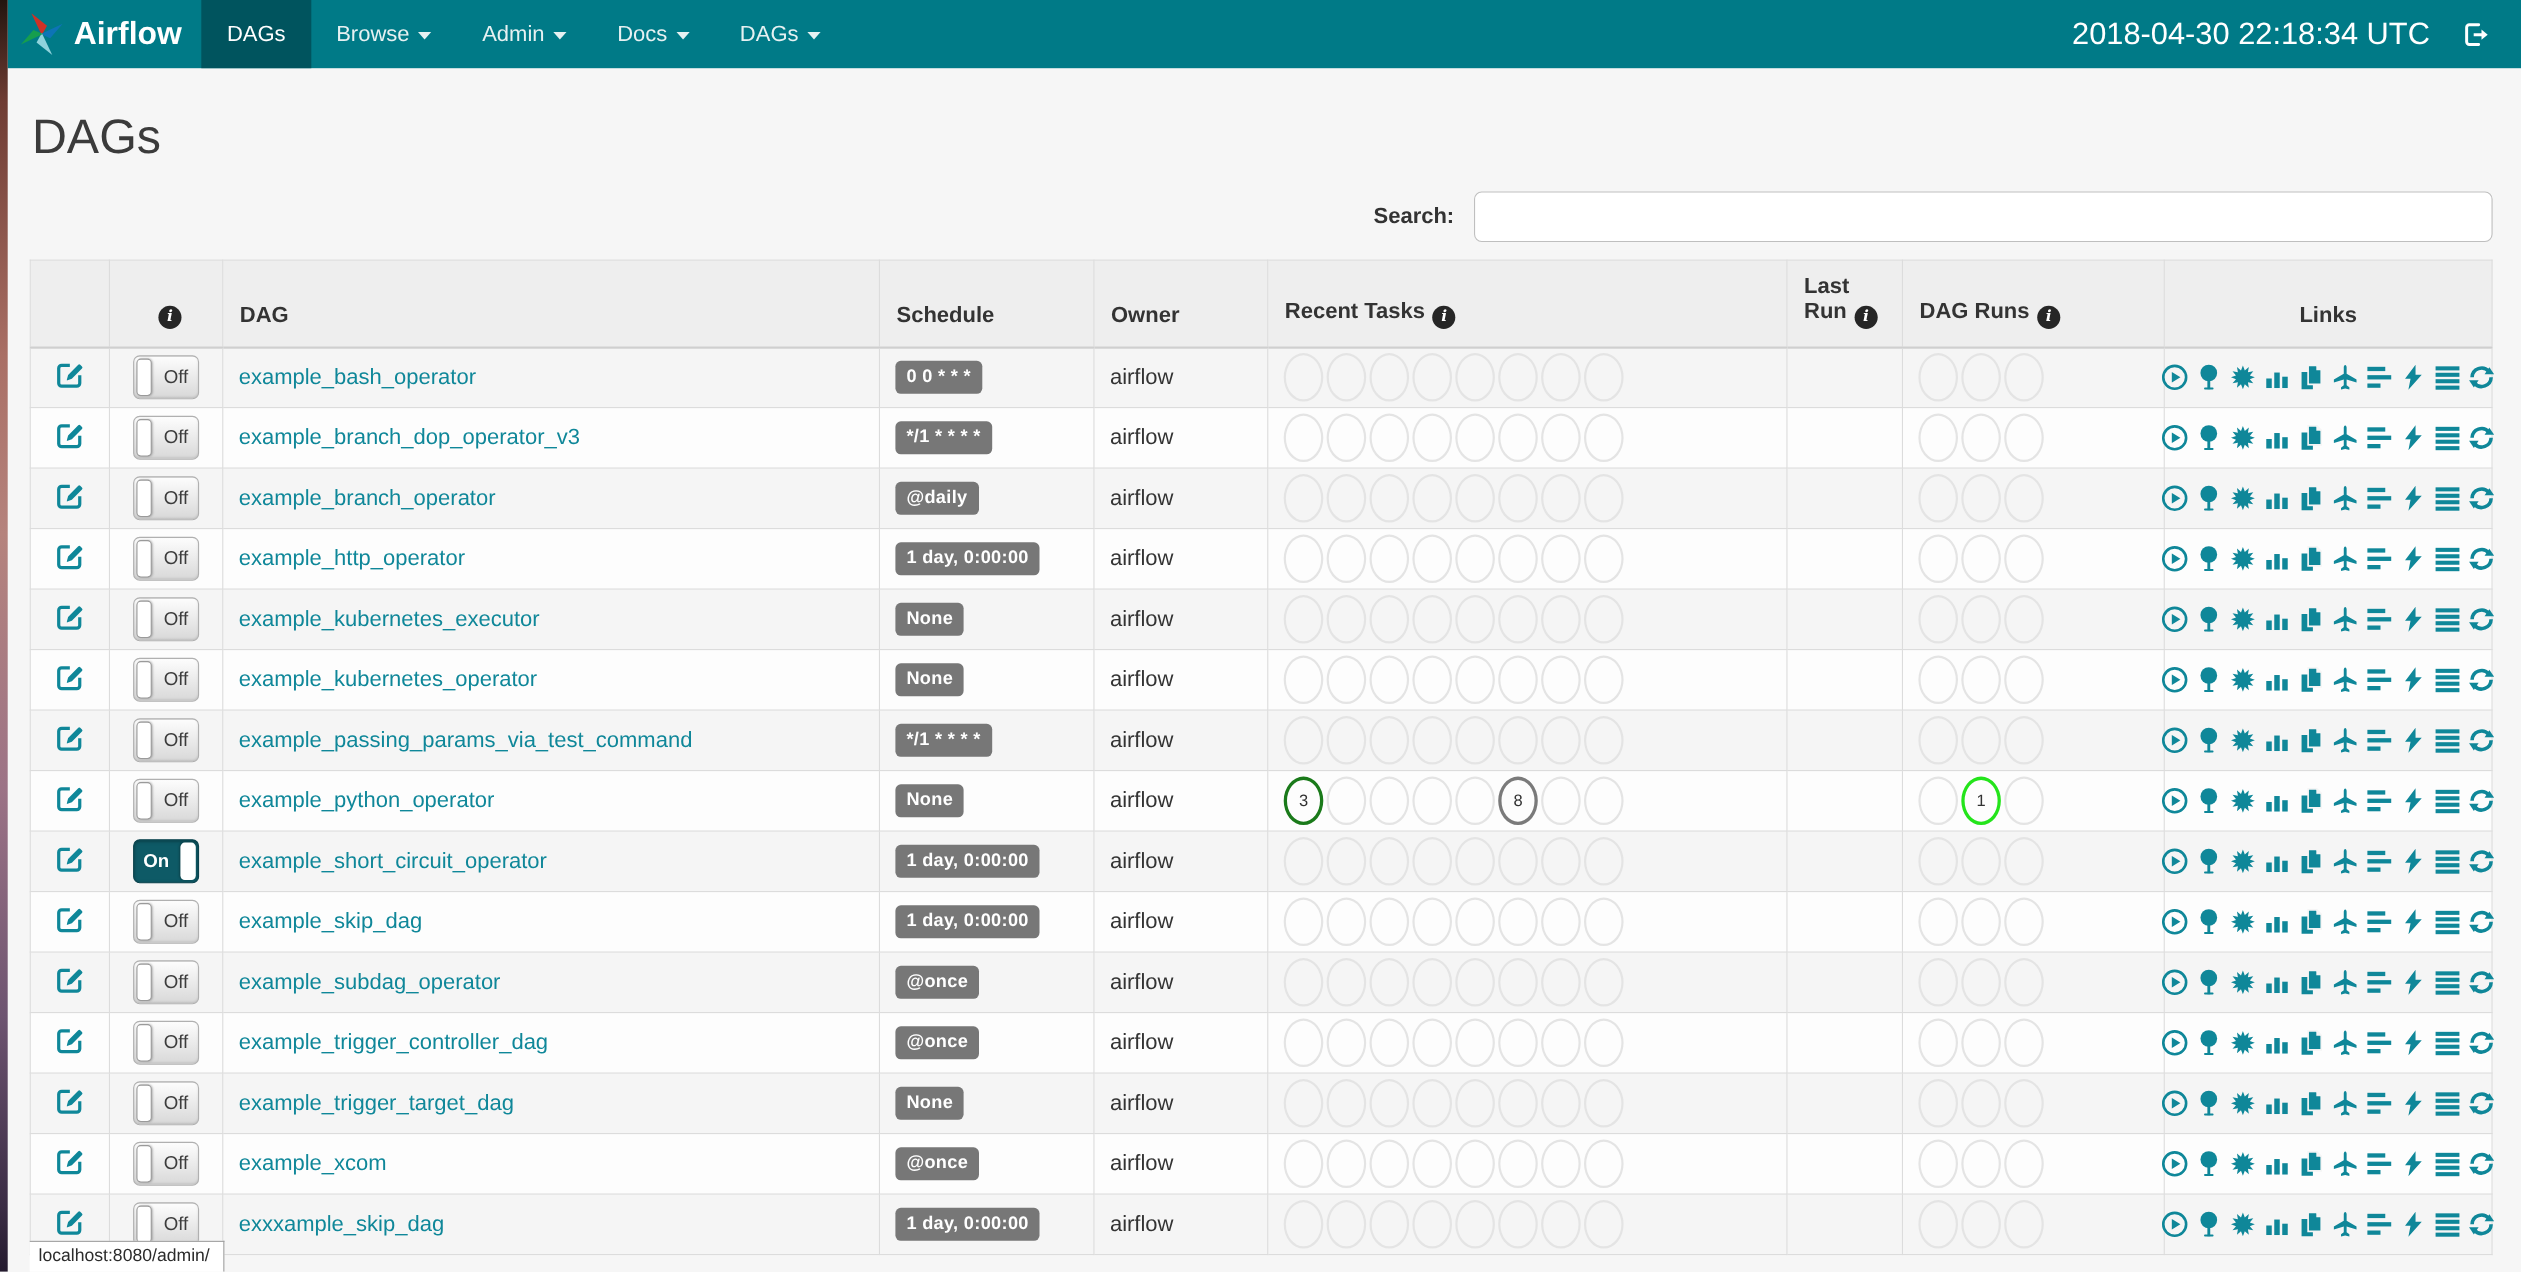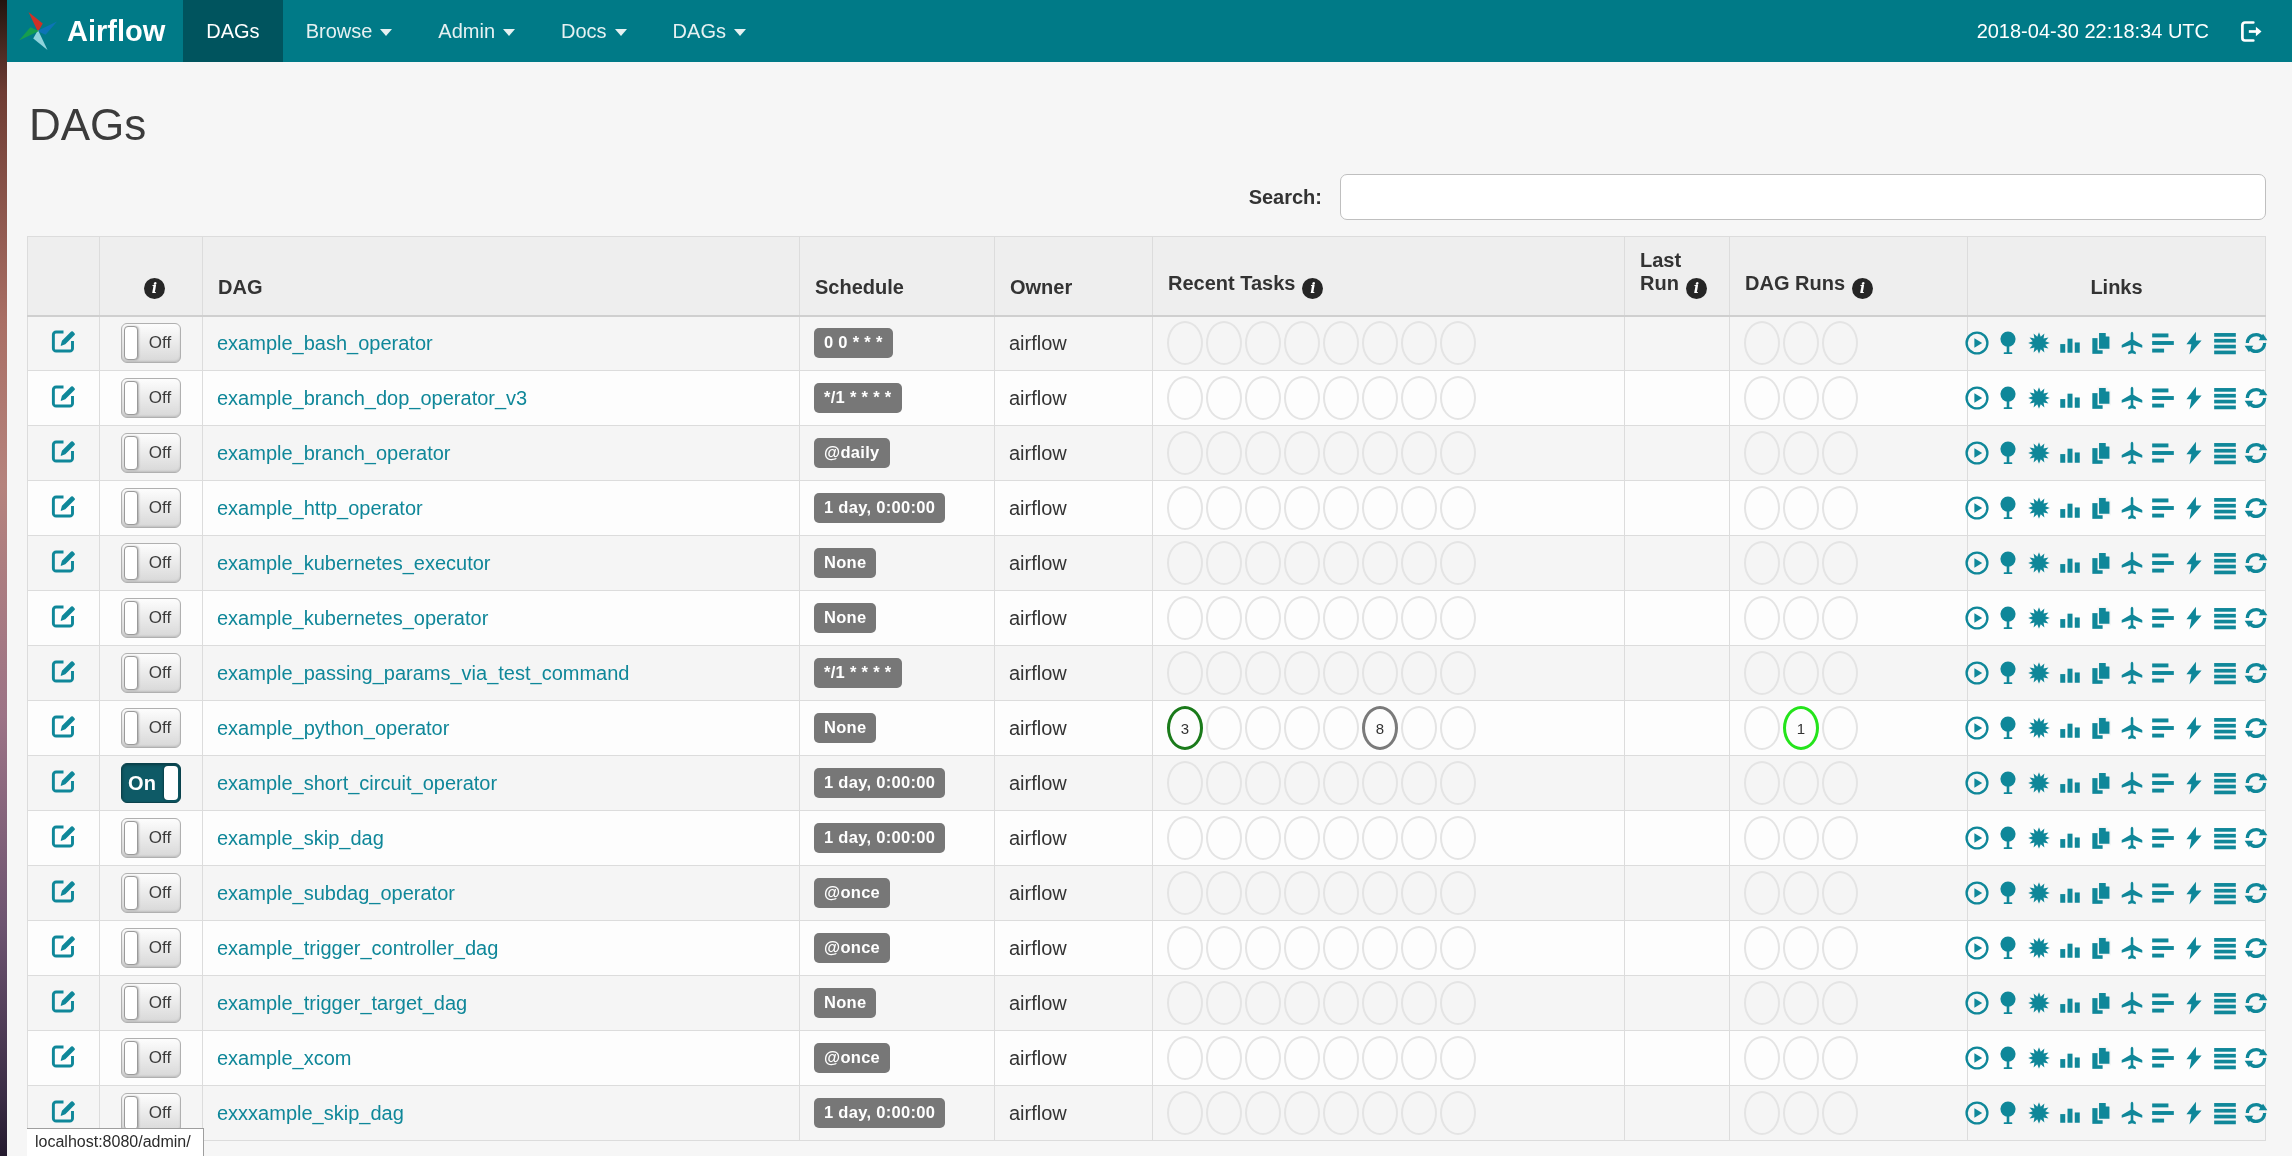--- a/index.html
+++ b/index.html
@@ -18,21 +18,21 @@
   .page { margin-left: 7px; height: 100%; position: relative; }
 
   
   .navbar { height: 62px; background: #007a87; display: flex; align-items: stretch; color: #fff; }
   .brand { display: flex; align-items: center; gap: 10px; padding: 0 18px 0 12px; font-size: 29px; font-weight: bold; color: #fff; cursor: pointer; }
   .brand svg { display: block; }
   .nav-items { display: flex; align-items: stretch; }
   .nav-item { display: flex; align-items: center; padding: 0 23px; font-size: 20px; color: #e6f1f2; cursor: pointer; white-space: nowrap; }
   .nav-item.active { background: #00545e; color: #fff; }
   .caret { width: 0; height: 0; border-left: 6px solid transparent; border-right: 6px solid transparent; border-top: 7px solid currentColor; margin-left: 8px; margin-top: 3px; }
-  .nav-right { margin-left: auto; display: flex; align-items: center; gap: 28px; padding-right: 28px; font-size: 20px; }
+  .nav-right { margin-left: auto; display: flex; align-items: center; gap: 28px; padding-right: 28px; font-size: 28px; }
   .logout { display: block; width: 27px; height: 27px; cursor: pointer; color: #fff; }
   .logout svg { width: 27px; height: 27px; display: block; }
 
   
   main { padding: 0 26px 0 20px; }
   h2.title { font-size: 44px; font-weight: 500; color: #3b3b3b; margin: 38px 0 24px 2px; }
   .search-row { display: flex; justify-content: flex-end; align-items: center; margin-bottom: 16px; gap: 18px; }
   .search-row label { font-size: 20px; font-weight: bold; color: #333; }
   .search-row input { width: 926px; height: 46px; border: 1px solid #bfbfbf; border-radius: 7px; background: #fff; font-size: 20px; padding: 0 12px; outline: none; }
 
@@ -58,21 +58,21 @@
             display: flex; align-items: center; justify-content: center; font-size: 15px; color: #333; cursor: pointer; }
   .circle.m { border-width: 3px; }
 
   .toggle { width: 60px; height: 40px; border-radius: 6px; position: relative; margin: 0 auto; cursor: pointer; }
   .toggle .knob { position: absolute; top: 2px; width: 14px; height: 34px; background: #fff; border-radius: 4px; }
   .toggle.off { background: linear-gradient(180deg,#fdfdfd,#d8d8d8); border: 1px solid #b0b0b0; box-shadow: inset 0 -1px 2px rgba(0,0,0,.12); padding-left: 19px; }
   .toggle.off .knob { left: 2px; border: 1px solid #9a9a9a; box-shadow: 1px 0 2px rgba(0,0,0,.25); }
   .toggle.off .tlabel { position: absolute; left: 18px; right: 0; top: 0; bottom: 0; display: flex; align-items: center; justify-content: center; font-size: 17px; color: #3c3c3c; }
   .toggle.on { background: #0e5a66; border: 1px solid #0a424c; box-shadow: inset 0 1px 3px rgba(0,0,0,.35); }
   .toggle.on .knob { right: 2px; box-shadow: -1px 0 2px rgba(0,0,0,.3); }
-  .toggle.on .tlabel { position: absolute; left: 0; right: 18px; top: 0; bottom: 0; display: flex; align-items: center; justify-content: center; font-size: 20px; color: #fff; font-weight: bold; }
+  .toggle.on .tlabel { position: absolute; left: 0; right: 18px; top: 0; bottom: 0; display: flex; align-items: center; justify-content: center; font-size: 17px; color: #fff; font-weight: bold; }
 
   .links { display: flex; align-items: center; justify-content: center; gap: 5px; }
   .links a { color: #0f8799; display: block; width: 26px; height: 26px; cursor: pointer; }
   .links svg { width: 26px; height: 26px; display: block; }
 
   .info-badge { display: inline-flex; width: 21px; height: 21px; border-radius: 50%; background: #262626; color: #fff;
                 font-size: 14px; align-items: center; justify-content: center; font-family: "DejaVu Serif", serif;
                 font-style: italic; font-weight: bold; margin-left: 7px; vertical-align: -3px; }
 
   .status-bar { position: absolute; left: 20px; bottom: 0; background: #fff; border: 1px solid #9e9e9e; border-left: none; border-bottom: none;

